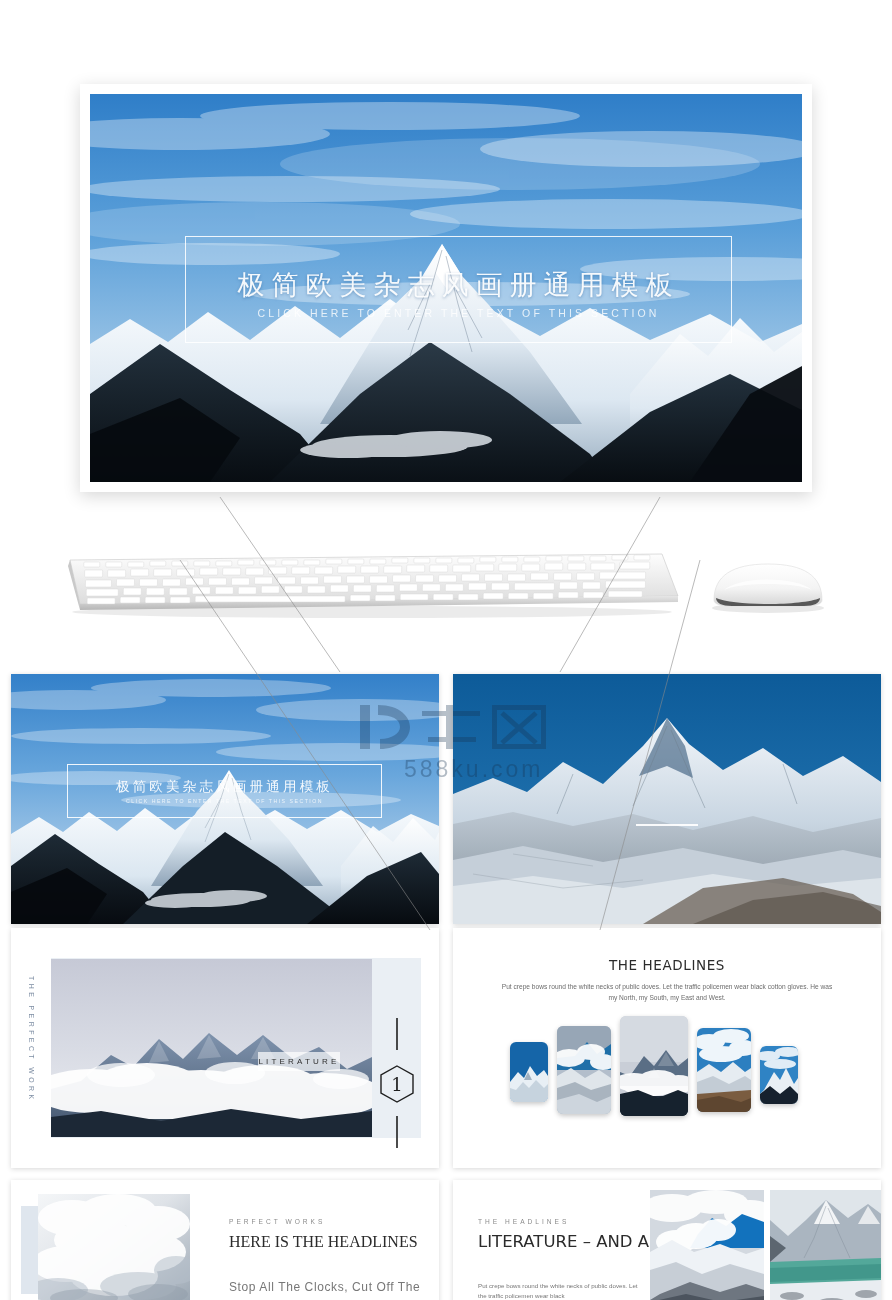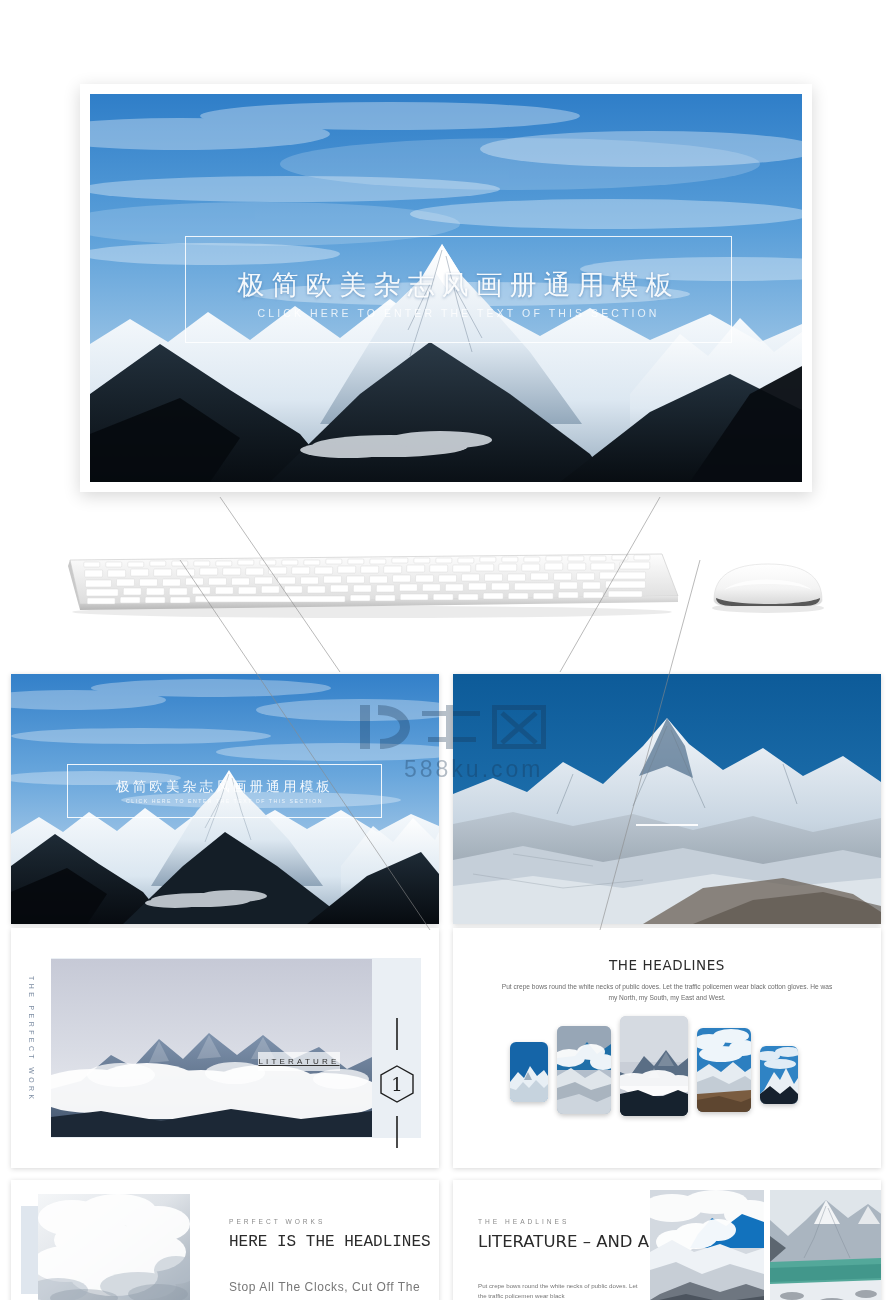--- a/index.html
+++ b/index.html
@@ -65,35 +65,35 @@
     position:absolute;left:17px;top:48px;
     writing-mode:vertical-rl;
     font-size:7px;letter-spacing:3.4px;color:#7d8da3;
   }
   .s3-panel{position:absolute;left:40px;top:30px;width:370px;height:180px;background:#eaeff4;}
   .s3-photo{position:absolute;left:40px;top:31px;width:321px;height:178px;overflow:hidden;}
   .s3-badge{
     position:absolute;left:247px;top:124px;width:82px;height:19px;
     background:rgba(255,255,255,.70);
     display:flex;align-items:center;justify-content:center;
-    font-size:8px;letter-spacing:3.2px;color:#303030;text-decoration:underline;
+    font-size:8px;letter-spacing:3.2px;color:#303030;
   }
   .s3-hex{position:absolute;left:367px;top:1018px;}
 
   
   .s4-title{position:absolute;left:0;right:0;top:29px;text-align:center;font-size:13.5px;letter-spacing:.6px;color:#2b2b2b;font-family:"DejaVu Sans",sans-serif;}
   .s4-body{position:absolute;left:48px;right:48px;top:53px;text-align:center;font-size:6.6px;line-height:11px;color:#6c6c6c;}
   .cards{position:absolute;left:0;right:0;top:88px;height:100px;}
   .card{position:absolute;border-radius:6px;overflow:hidden;box-shadow:0 2px 5px rgba(0,0,0,.22);}
 
   
   .s5-block{position:absolute;left:10px;top:26px;width:72px;height:88px;background:#dfe6ee;}
   .s5-photo{position:absolute;left:27px;top:14px;width:152px;height:110px;overflow:hidden;}
   .s5-kicker{position:absolute;left:218px;top:38px;font-size:6.6px;letter-spacing:3px;color:#8b8b8b;}
-  .s5-head{position:absolute;left:218px;top:52px;font-size:16px;line-height:20px;color:#2b2b2b;font-family:Liberation Mono, monospace;}
+  .s5-head{position:absolute;left:218px;top:52px;font-size:16px;line-height:20px;color:#2b2b2b;font-family:Liberation Serif, serif;}
   .s5-body{position:absolute;left:218px;top:101px;right:18px;font-size:12px;letter-spacing:.6px;line-height:12px;color:#777;}
 
   
   .s6-kicker{position:absolute;left:25px;top:38px;font-size:6.6px;letter-spacing:3px;color:#8b8b8b;}
   .s6-head{position:absolute;left:25px;top:51px;font-size:16.5px;line-height:21px;color:#2b2b2b;font-family:"DejaVu Sans",sans-serif;}
   .s6-body{position:absolute;left:25px;top:101px;width:165px;font-size:6.2px;line-height:10px;color:#777;}
   .s6-p1{position:absolute;left:197px;top:10px;width:114px;height:118px;overflow:hidden;}
   .s6-p2{position:absolute;left:317px;top:10px;width:114px;height:118px;overflow:hidden;}
 
   

